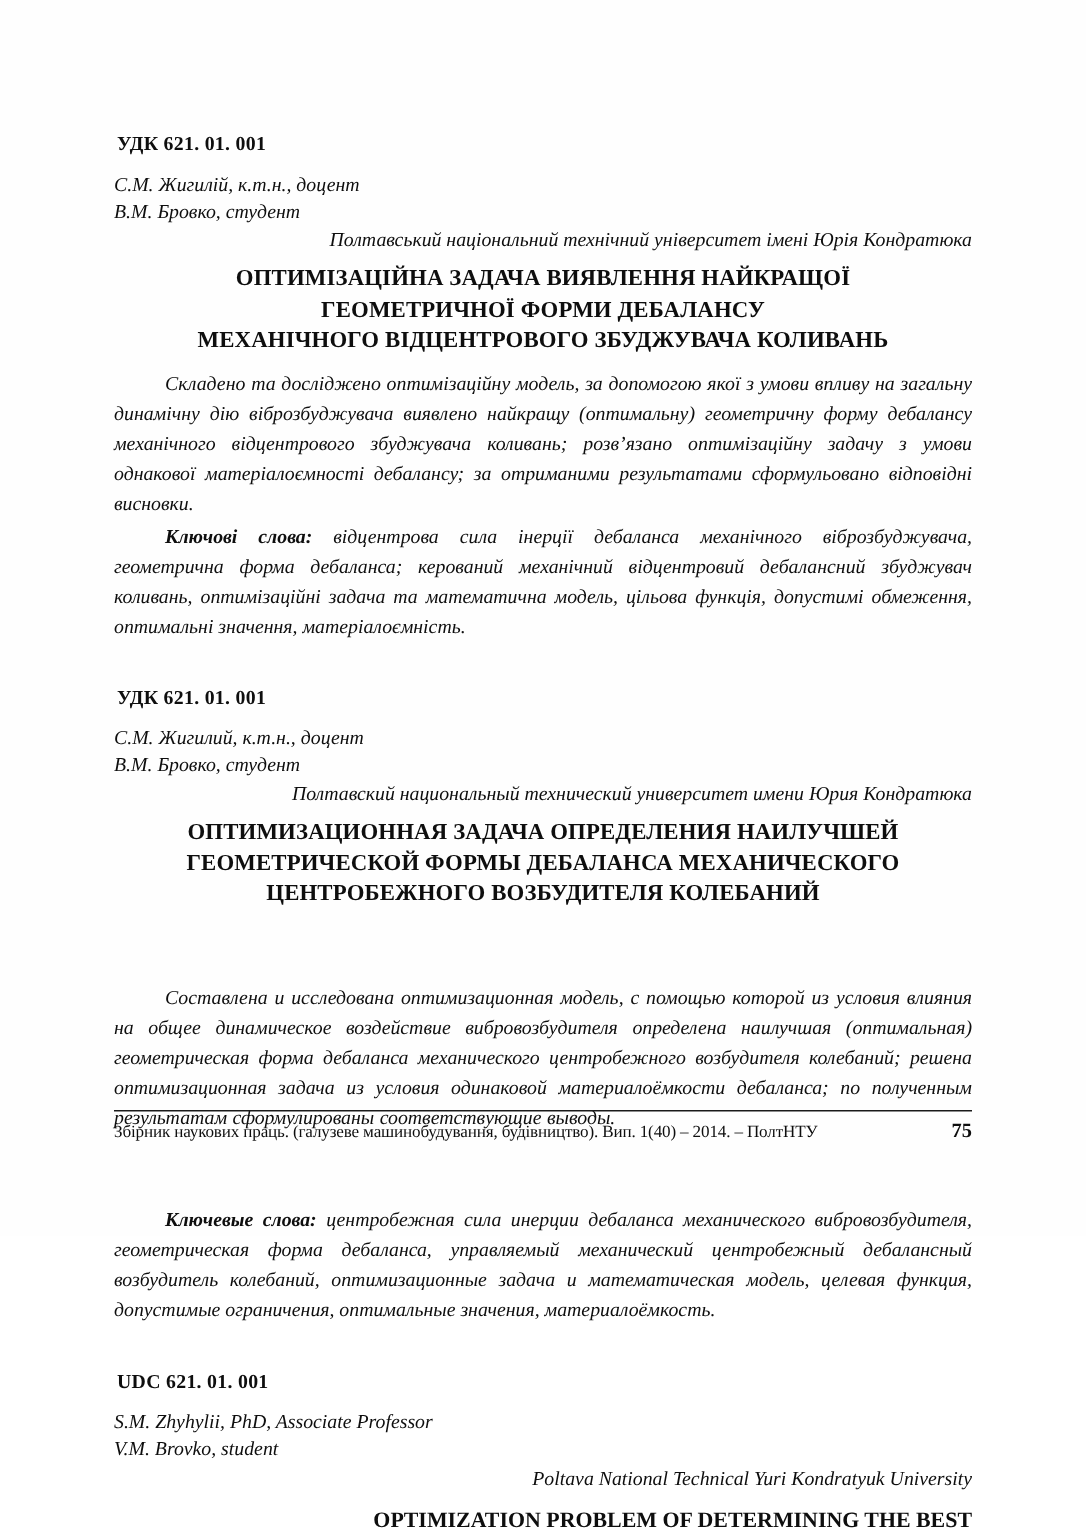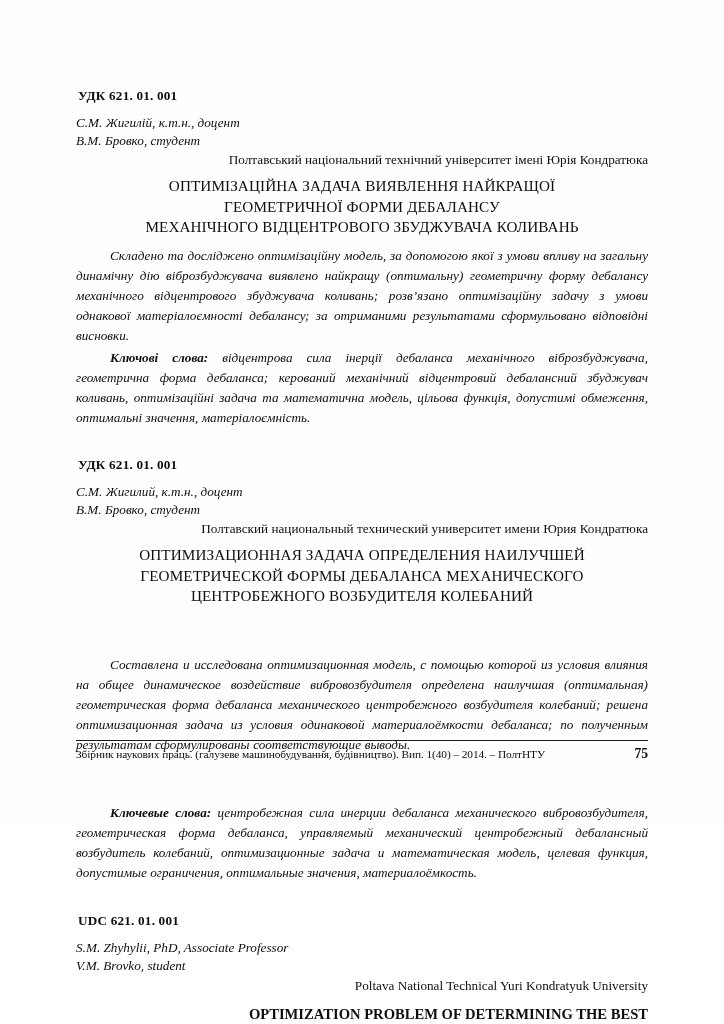--- a/index.html
+++ b/index.html
@@ -36,26 +36,27 @@
     font-style: italic;
     font-size: 13.2px;
     line-height: 1.38;
     margin-bottom: 2px;
   }
   .authors .line {
     display: block;
   }
   .affil {
     text-align: right;
+    font-style: italic;
     font-size: 13.2px;
     margin-bottom: 4px;
   }
   .title {
     text-align: center;
-    font-weight: normal;
+    font-weight: bold;
     font-size: 15.2px;
     line-height: 1.35;
     margin: 8px 0 8px 0;
     letter-spacing: 0.1px;
   }
   .title .line {
     display: block;
   }
   .abstract {
     font-style: italic;

